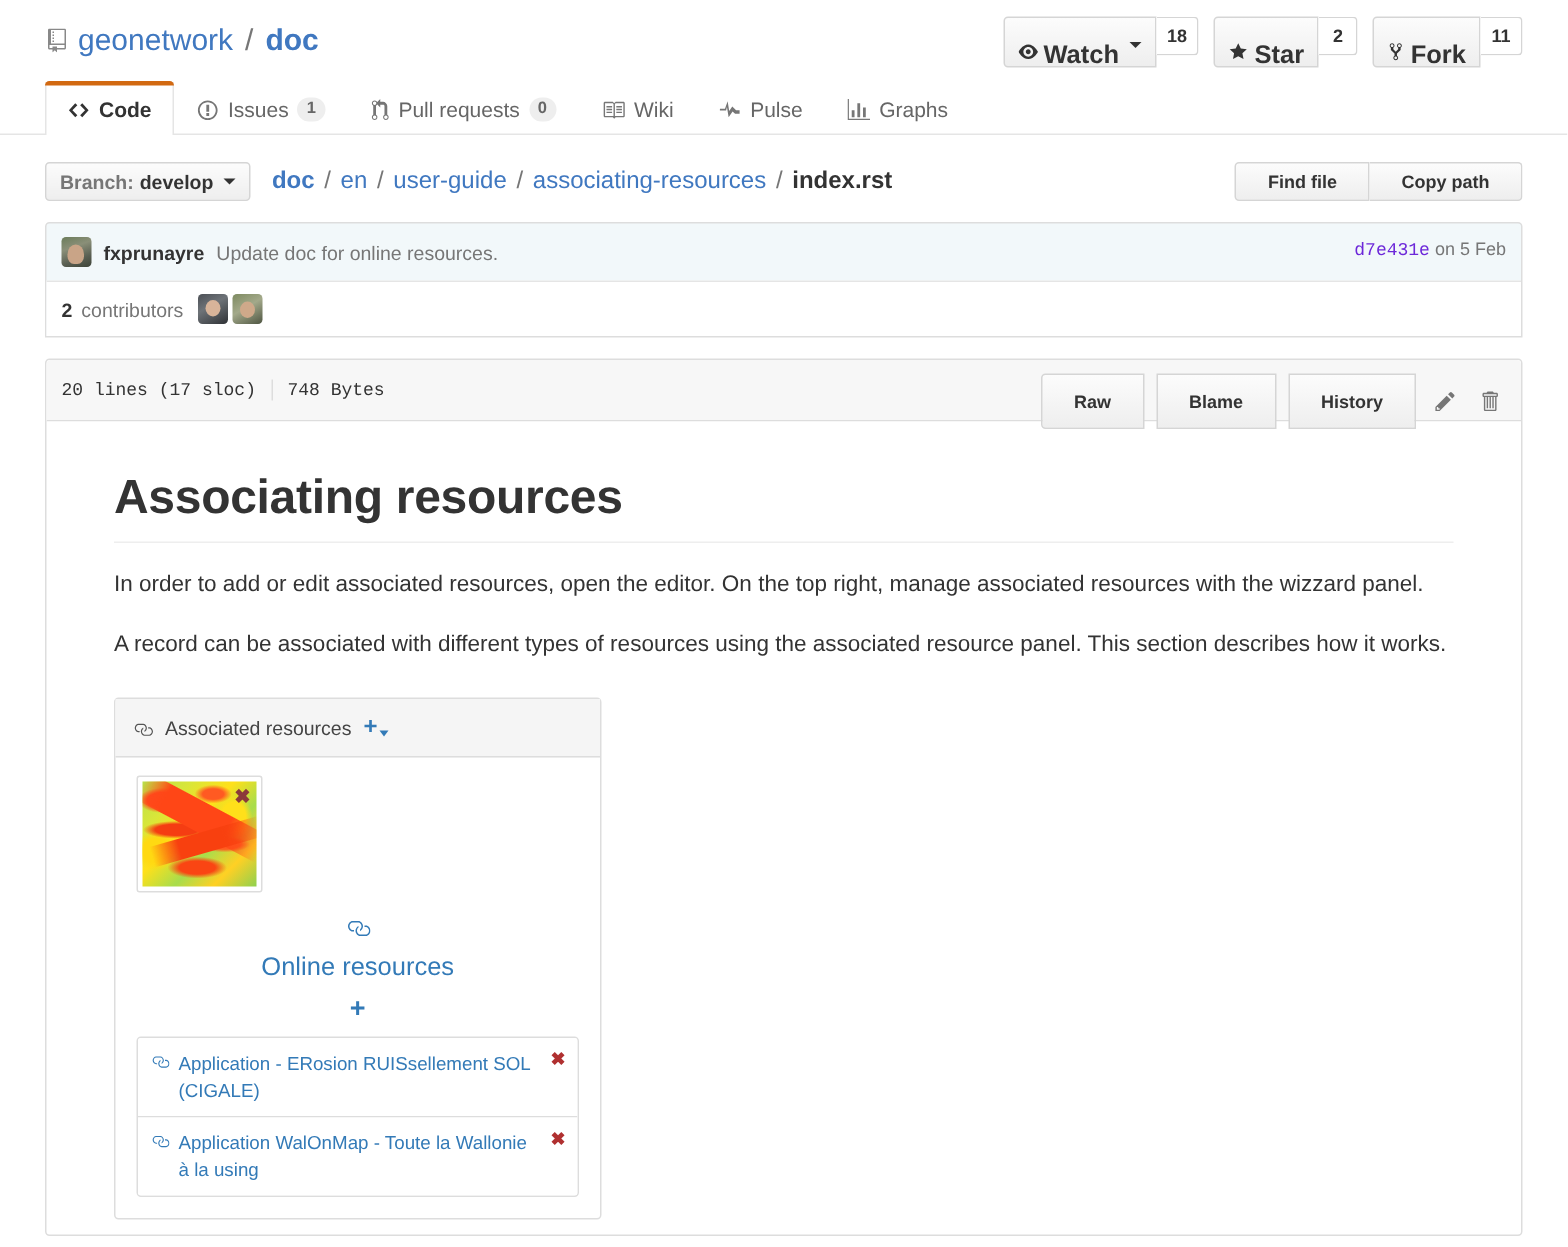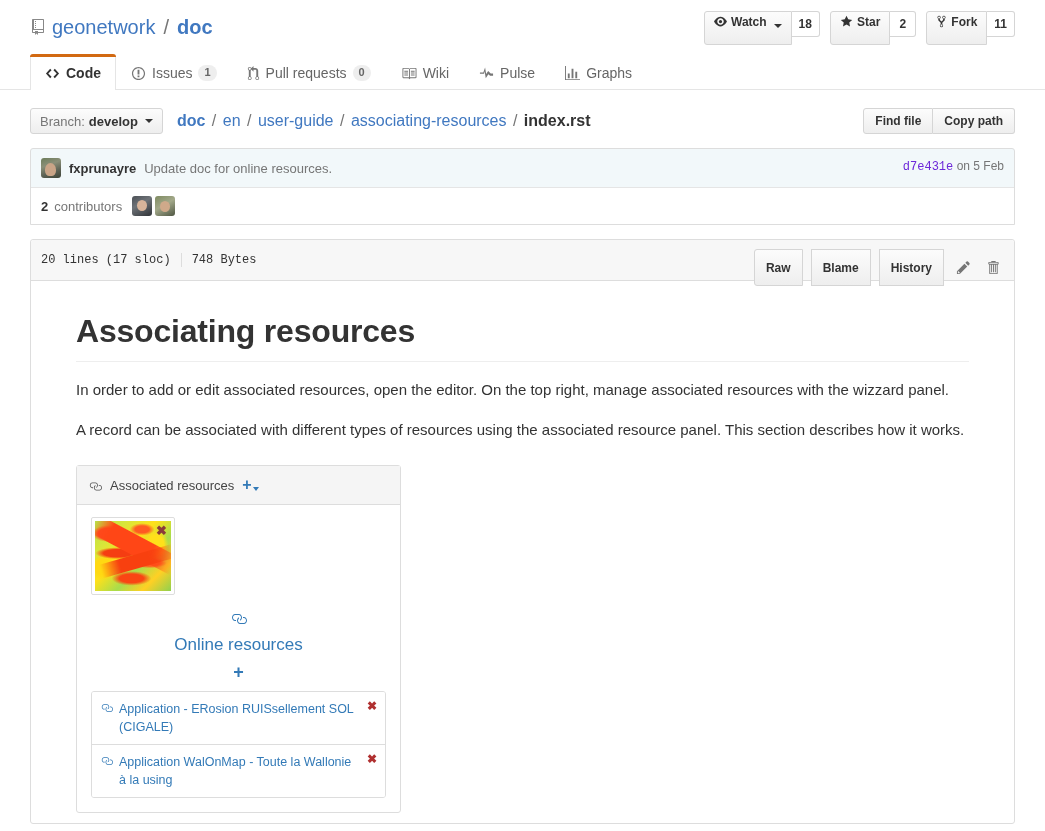--- a/index.html
+++ b/index.html
@@ -35,25 +35,25 @@
   
   .social-actions {
     position: absolute;
     top: 11px; right: 30px;
     display: flex;
     gap: 10px;
   }
   .btn-group { display: flex; }
   .btn-social {
     display: inline-flex;
-    align-items: flex-end;
+    align-items: flex-start;
     gap: 4px;
     height: 26px;
     padding: 16px 9px;
-    font-size: 12px;
+    font-size: 17px;
     font-weight: bold;
     color: #333;
     background: linear-gradient(#fcfcfc, #eee);
     border: 1px solid #d5d5d5;
     border-radius: 3px 0 0 3px;
     line-height: 1;
     cursor: pointer;
     white-space: nowrap;
   }
   .btn-count {
@@ -148,40 +148,40 @@
     gap: 4px;
     height: 26px;
     padding: 0 9px;
     font-size: 13px;
     color: #333;
     background: linear-gradient(#fcfcfc, #eee);
     border: 1px solid #d5d5d5;
     border-radius: 3px;
     cursor: pointer;
   }
-  .branch-label { color: #767676; }
+  .branch-label { color: #767676; font-weight: bold; }
   .branch-value { font-weight: bold; }
   .breadcrumb {
     font-size: 16px;
     color: #4078c0;
     line-height: 26px;
   }
   .breadcrumb a { color: #4078c0; text-decoration: none; cursor: pointer; }
   .breadcrumb .b-first { font-weight: bold; }
   .breadcrumb .sep { color: #767676; margin: 0 2px; }
   .breadcrumb .final { color: #333; font-weight: bold; }
 
   .file-nav-right {
     position: absolute;
     top: 18px; right: 30px;
     display: flex;
   }
   .btn-plain {
     height: 26px;
-    padding: 0 11px;
+    padding: 0 21px;
     font-size: 12px;
     font-weight: bold;
     color: #333;
     background: linear-gradient(#fcfcfc, #eee);
     border: 1px solid #d5d5d5;
     display: inline-flex;
     align-items: center;
     cursor: pointer;
     white-space: nowrap;
   }

